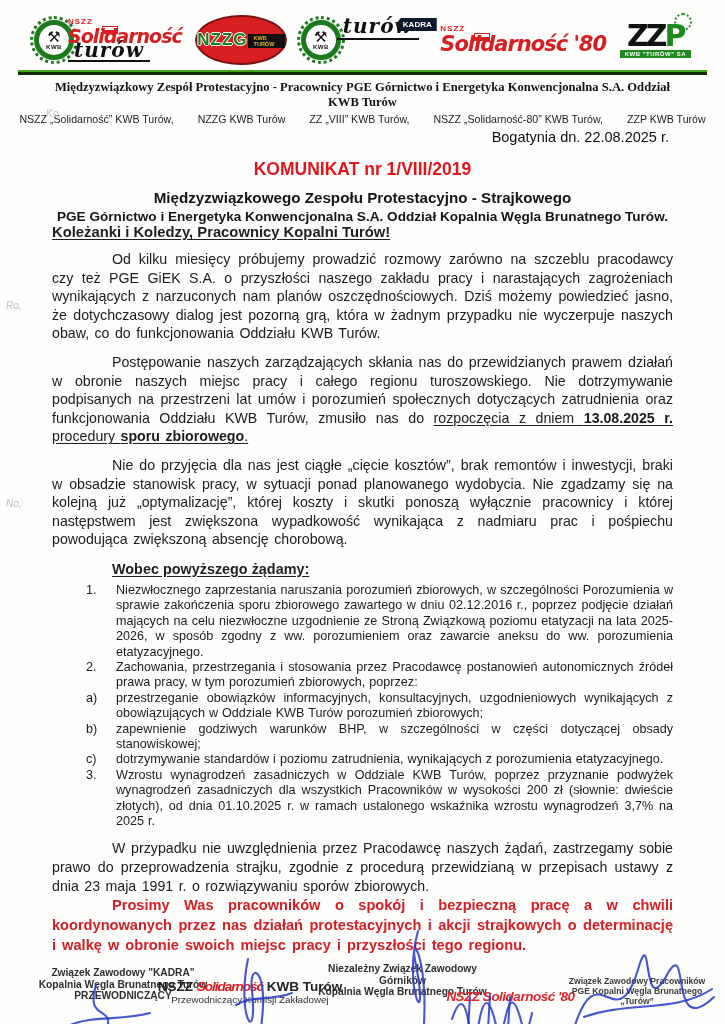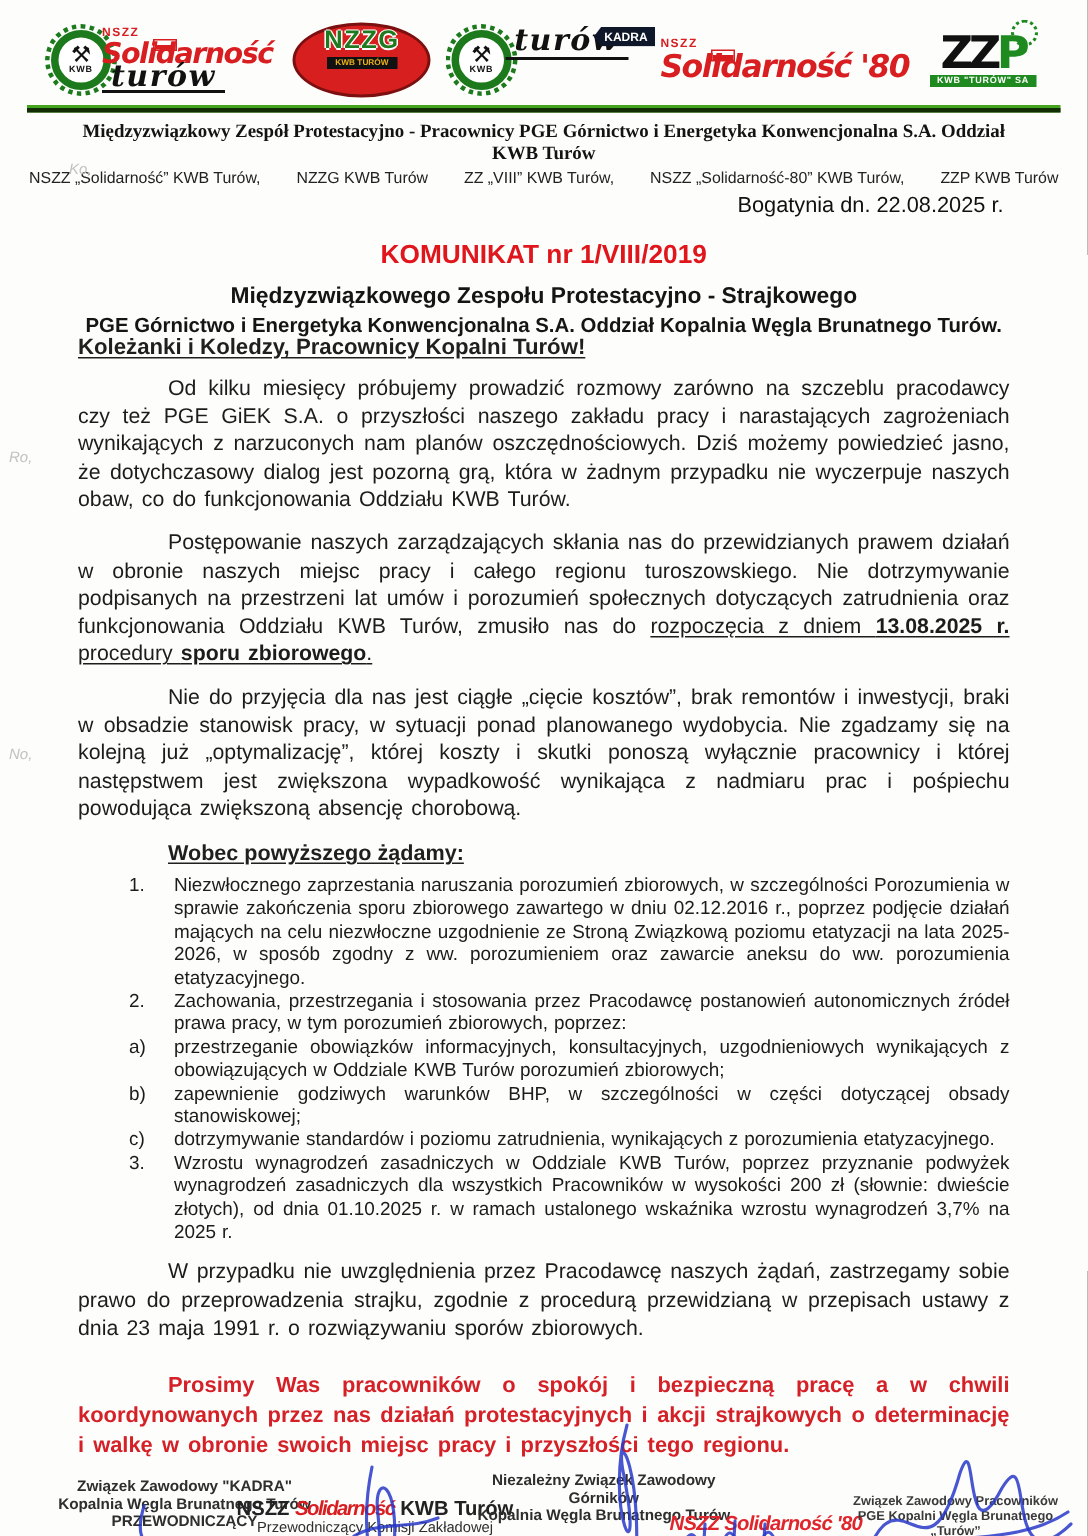--- a/index.html
+++ b/index.html
@@ -23,22 +23,22 @@
   .sol-block { margin-left:-6px; display:flex; flex-direction:column; line-height:1; }
   .nszz-sm { color:#d81e20; font-weight:bold; font-size:8px; letter-spacing:1px; }
   .flag { display:inline-block; width:16px; height:8px; margin-left:34px; margin-bottom:-7px;
           background:linear-gradient(#fff 50%, #d81e20 50%); border:1px solid #d81e20; }
   .sol-script { color:#d81e20; font-weight:bold; font-style:italic; font-size:19px;
                 letter-spacing:-1px; font-family:"DejaVu Sans", sans-serif; }
   .turow-script { font-family:"DejaVu Serif", serif; font-style:italic; font-weight:bold;
                   font-size:20px; color:#111; margin-top:-6px; letter-spacing:1px;
                   border-bottom:2px solid #111; align-self:flex-start; padding:0 6px; }
   .nzzg { width:92px; height:50px; background:#d81f1f; border-radius:50%;
-          border:2px solid #7c1010; display:flex; flex-direction:column;
-          align-items:center; }
+          border:2px solid #7c1010; display:flex; flex-direction:row;
+          align-items:center; justify-content:center; }
   .nzzg-label { color:#1f7a1f; font-weight:bold; font-size:17px; letter-spacing:1px;
                 text-shadow:-1px 0 #fff, 1px 0 #fff, 0 -1px #fff, 0 1px #fff; }
   .nzzg-sub { background:#111; color:#e8b21a; font-size:5.5px; font-weight:bold;
               padding:1px 6px; margin-top:1px; }
   .kadra-flag { position:absolute; top:-2px; right:-4px; background:#0f172a; color:#fff;
                 font-size:8px; font-weight:bold; padding:2px 5px 2px 7px;
                 clip-path:polygon(12% 0,100% 0,100% 100%,12% 100%,0 50%); }
   .logo-kadra { padding-right:14px; }
   .zzp { display:flex; flex-direction:column; align-items:center; }
   .zzp-letters { font-size:30px; font-weight:bold; line-height:26px; letter-spacing:-3px;
@@ -66,21 +66,21 @@
           margin-top:10px; word-spacing:1.5px; color:#1c1c1c; }
   .u { text-decoration:underline; text-underline-offset:2px; }
   .b { font-weight:bold; }
   .demands-heading { font-weight:bold; font-size:14.4px; margin-top:12px; margin-left:60px;
                      text-decoration:underline; text-underline-offset:2px; }
   .demands { margin-top:6px; margin-left:34px; }
   .demand { display:flex; font-size:12.6px; line-height:15.4px; color:#1c1c1c; }
   .demand .marker { flex:0 0 30px; }
   .demand .dtext { flex:1; text-align:justify; word-spacing:.5px; }
   .red-para { font-size:14.6px; line-height:20px; font-weight:bold; color:#d42026;
-              text-align:justify; text-indent:60px; margin-top:19px; word-spacing:2px; }
+              text-align:justify; text-indent:60px; margin-top:0; word-spacing:2px; }
   
   .sig-area { position:relative; height:80px; margin:4px -52px 0 -52px; }
   .stamp { position:absolute; text-align:center; }
   .s-line { font-size:10.2px; font-weight:bold; line-height:11.6px; color:#2e2e2e; }
   .s-role { font-size:9.8px; line-height:11px; color:#2e2e2e; }
   .stamp-1 { left:18px; top:8px; width:210px; }
   .stamp-2 { left:150px; top:20px; width:200px; }
   .stamp-2 .s-top { font-size:13.5px; font-weight:bold; color:#222; white-space:nowrap; }
   .stamp-2 .red-script { color:#d81e20; font-style:italic; letter-spacing:-1px; }
   .stamp-3 { left:305px; top:4px; width:195px; }

